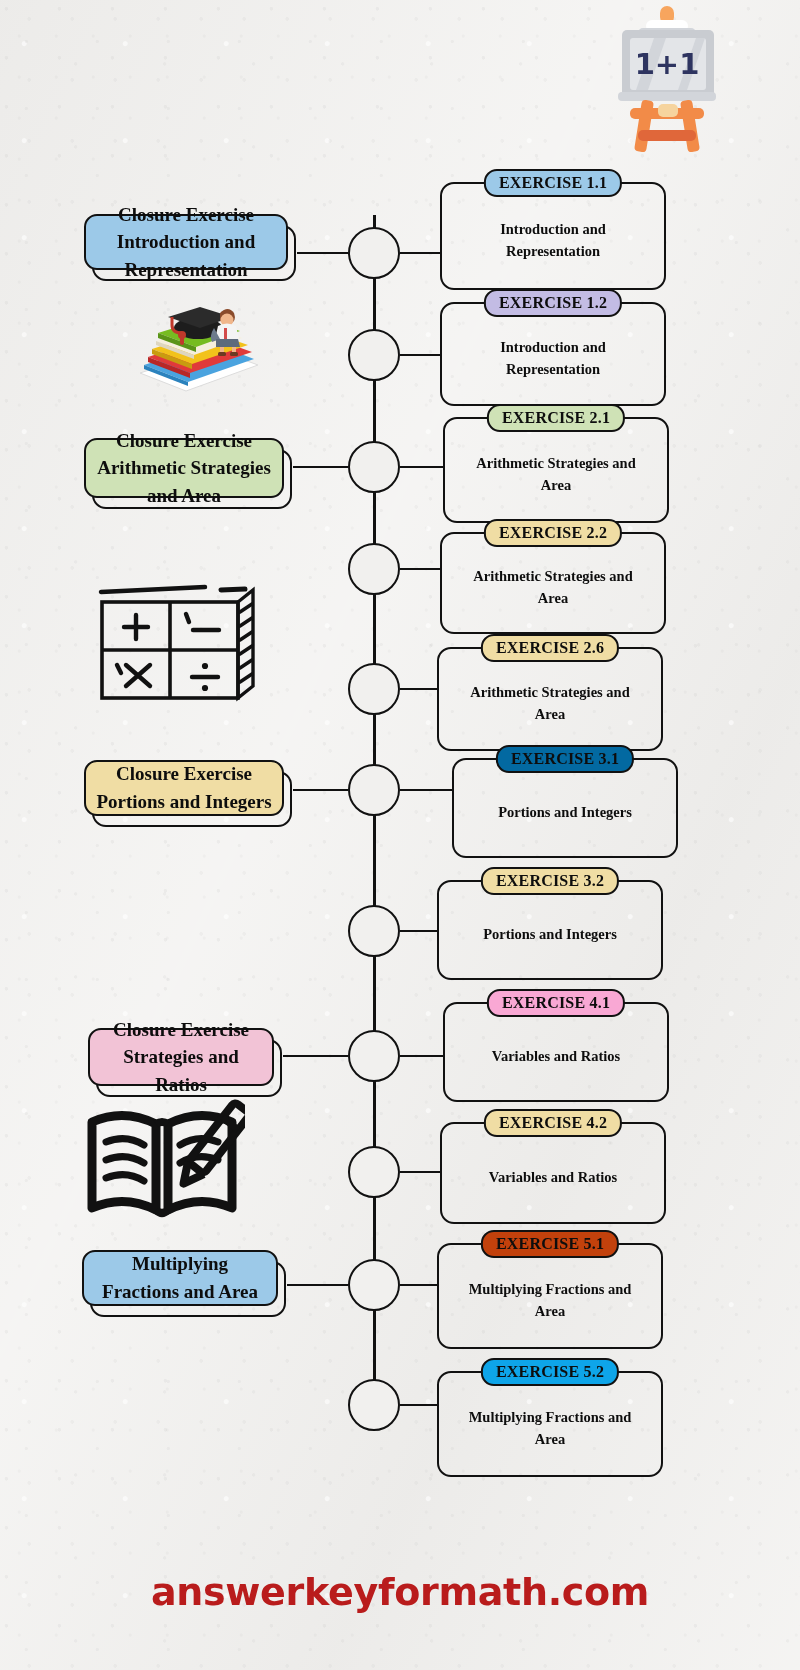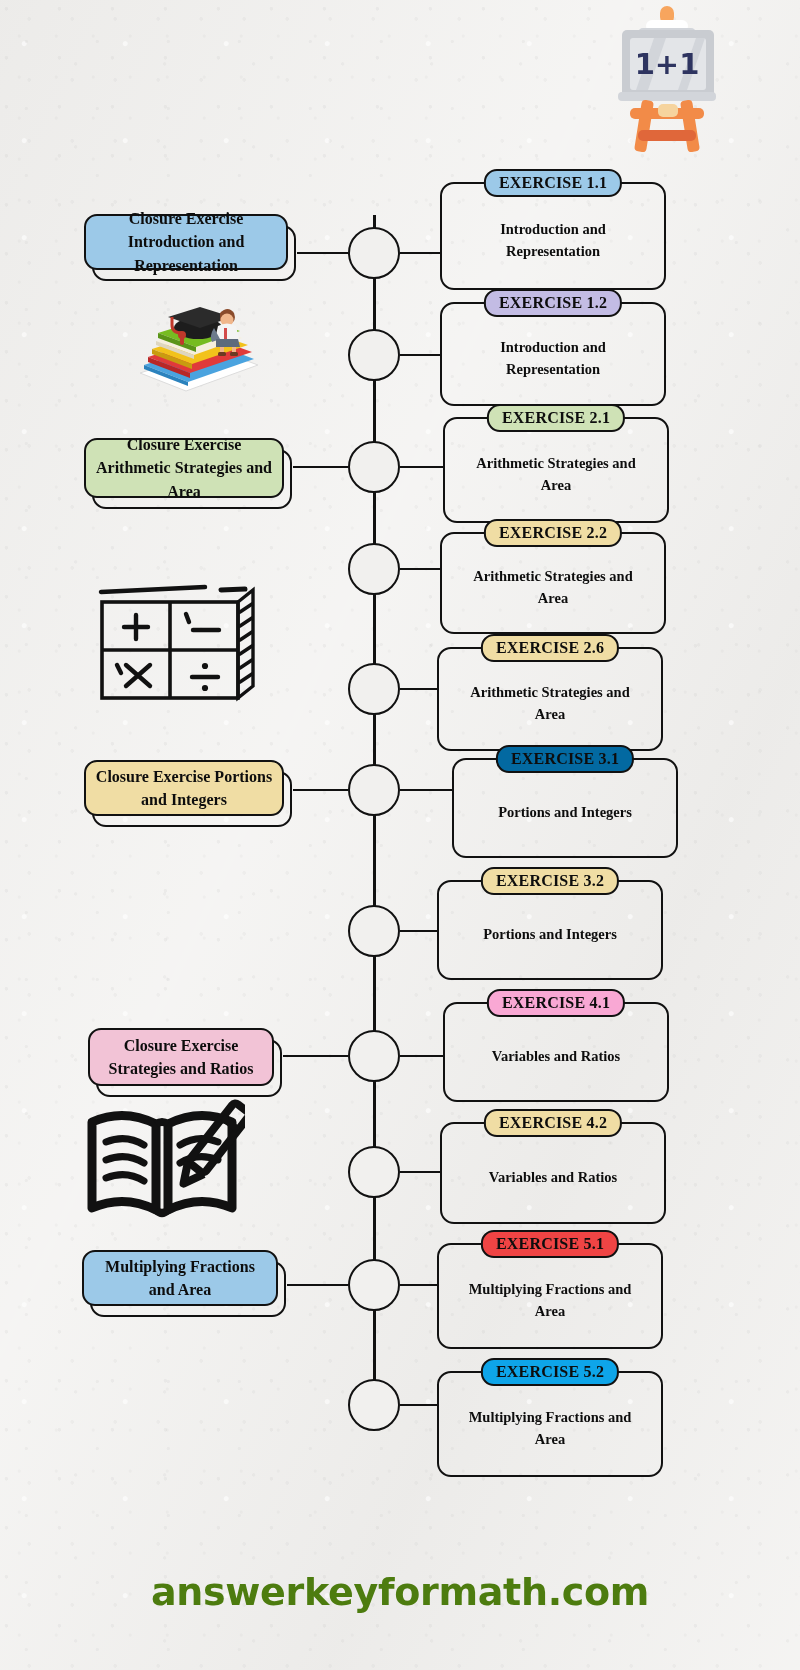--- a/index.html
+++ b/index.html
@@ -104,21 +104,21 @@
     width: 100%; height: 100%;
     border: 2.6px solid #111;
     border-radius: 13px;
     box-sizing: border-box;
     display: flex;
     align-items: center;
     justify-content: center;
     text-align: center;
     padding: 4px 8px;
     font-weight: bold;
-    font-size: 16px;
+    font-size: 19px;
     line-height: 1.45;
     color: #0d0d0d;
   }
 
   
   .right-card { position: absolute; z-index: 3; }
   .right-card .body {
     position: absolute;
     left: 0; top: 0;
     width: 100%; height: 100%;
@@ -159,21 +159,21 @@
 
   
   #footer {
     position: absolute;
     left: 0; bottom: 56px; width: 800px;
     text-align: center;
     font-family: "DejaVu Sans", sans-serif;
     font-weight: bold;
     font-size: 38px;
     letter-spacing: -0.3px;
-    color: #4d7c0f;
+    color: #b91c1c;
     z-index: 4;
   }
 </style>
 </head>
 <body>
 
 <div id="paper-texture"></div>
 
 <div id="header">
 
@@ -284,21 +284,21 @@
       <div class="right-card" style="left: 443px; top: 1002px; width: 226px; height: 100px;">
         <div class="body">Variables and Ratios</div>
         <div class="badge" style="background: #f9a8d4; left: 50%; transform: translateX(-50%);">EXERCISE 4.1</div>
       </div>
       <div class="right-card" style="left: 440px; top: 1122px; width: 226px; height: 102px;">
         <div class="body">Variables and Ratios</div>
         <div class="badge" style="background: rgb(240, 221, 164); left: 50%; transform: translateX(-50%);">EXERCISE 4.2</div>
       </div>
       <div class="right-card" style="left: 437px; top: 1243px; width: 226px; height: 106px;">
         <div class="body">Multiplying Fractions and Area</div>
-        <div class="badge" style="background: #ef4444; left: 50%; transform: translateX(-50%);">EXERCISE 5.1</div>
+        <div class="badge" style="background: #c2410c; left: 50%; transform: translateX(-50%);">EXERCISE 5.1</div>
       </div>
       <div class="right-card" style="left: 437px; top: 1371px; width: 226px; height: 106px;">
         <div class="body">Multiplying Fractions and Area</div>
         <div class="badge" style="background: #0ea5e9; left: 50%; transform: translateX(-50%);">EXERCISE 5.2</div>
       </div>
     </div>
 </div>
 
 <svg class="deco" style="left:128px; top:295px; width:140px; height:100px;" viewBox="0 0 140 100">
   <polygon points="12,78 58,96 130,70 86,54" fill="#ffffff" stroke="#dcdcdc" stroke-width="1"></polygon>

